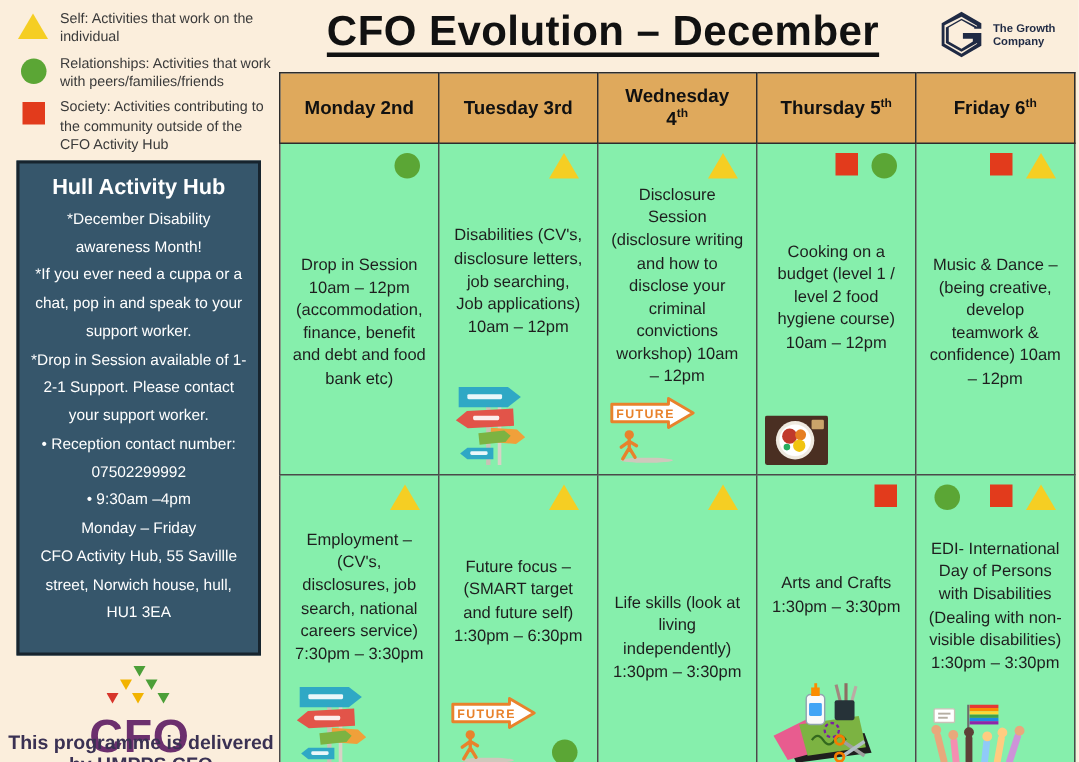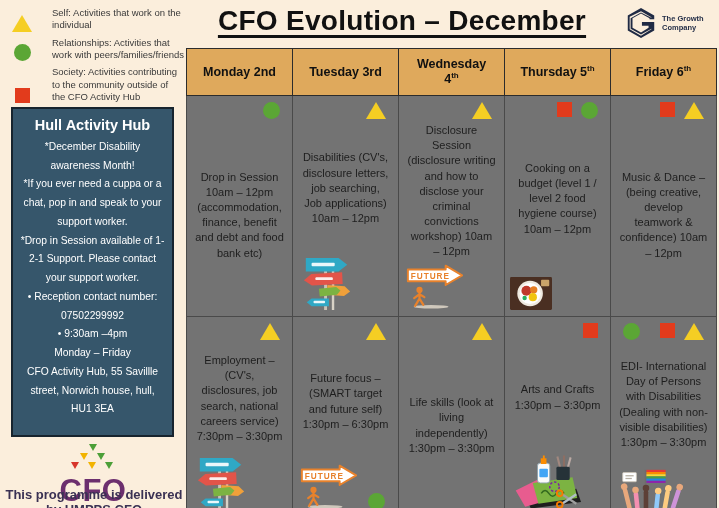--- a/index.html
+++ b/index.html
@@ -2,21 +2,21 @@
 <html style="--bg: #FBEEDC; --tan: #DFA95C; --panel: #36566B; --yellow: #F5CE23; --green: #5BA635; --red: #E23B1C; --titleblack: #111111; --purple: #6C2F6E; --navy: #1F2A44;"><head>
 <meta charset="utf-8">
 <style>
   * { box-sizing: border-box; }
   html,body { margin:0; padding:0; }
   body { width:719px; height:508px; font-family:"Liberation Sans", sans-serif; }
   .page { position:relative; width:719px; height:508px; background:var(--bg,#FBEEDC); overflow:hidden; }
 
   
   .legend { position:absolute; left:10px; top:7px; width:174px; display:flex; flex-direction:column; gap:5px; }
-  .legend-item { display:flex; gap:18px; align-items:flex-end; }
+  .legend-item { display:flex; gap:6px; align-items:flex-start; }
   .legend-marker-holder { flex:0 0 24px; display:flex; justify-content:center; margin-top:2px; }
   .legend-label { font-size:9.5px; line-height:1.3; color:#3a3a3a; }
 
   
   .marker { display:inline-block; flex:0 0 auto; }
   .marker.triangle { width:0; height:0; border-left:10px solid transparent; border-right:10px solid transparent;
                      border-bottom:17px solid var(--yellow,#F5CE23); background:none; }
   .marker.circle   { width:17px; height:17px; border-radius:50%; background:var(--green,#5BA635); }
   .marker.square   { width:15px; height:15px; background:var(--red,#E23B1C); }
 
@@ -38,21 +38,21 @@
   .cfo-text { font-size:31px; font-weight:800; color:var(--purple,#6C2F6E); letter-spacing:.5px; }
   .footer { position:absolute; left:5px; top:487px; width:178px; text-align:center;
             font-size:13px; font-weight:700; color:#3A3153; }
 
   
   .calendar { position:absolute; left:186px; top:48px; border-collapse:collapse; table-layout:fixed; }
   .calendar col { width:106px; }
   .calendar th { height:47px; background:var(--tan,#DFA95C); border:1.5px solid #2c2c2c;
                  font-size:12.5px; font-weight:700; color:#111; padding:0 10px; text-align:center; }
   .calendar th sup { font-size:8px; }
-  .calendar td { border:1.5px solid #4a4a4a; background:#737373; padding:0; vertical-align:top; }
+  .calendar td { border:1.5px solid #4a4a4a; background:#86efac; padding:0; vertical-align:top; }
   .row1 td { height:208px; } .row2 td { height:200px; }
   .cell { height:100%; display:flex; flex-direction:column; padding:5px 5px 6px; }
   .marker-row { display:flex; justify-content:flex-end; align-items:flex-start; gap:9px; min-height:20px; padding:1px 7px 0 7px; }
   .marker-row.split .marker:first-child { margin-right:auto; }
   .cell-text { flex:1; display:flex; align-items:center; justify-content:center; text-align:center;
                font-size:11px; line-height:1.38; color:#1e1e1e; padding:2px 3px; }
   .cell-image { display:flex; justify-content:flex-start; align-items:flex-end; gap:8px; }
 </style>
 </head>
 <body>

